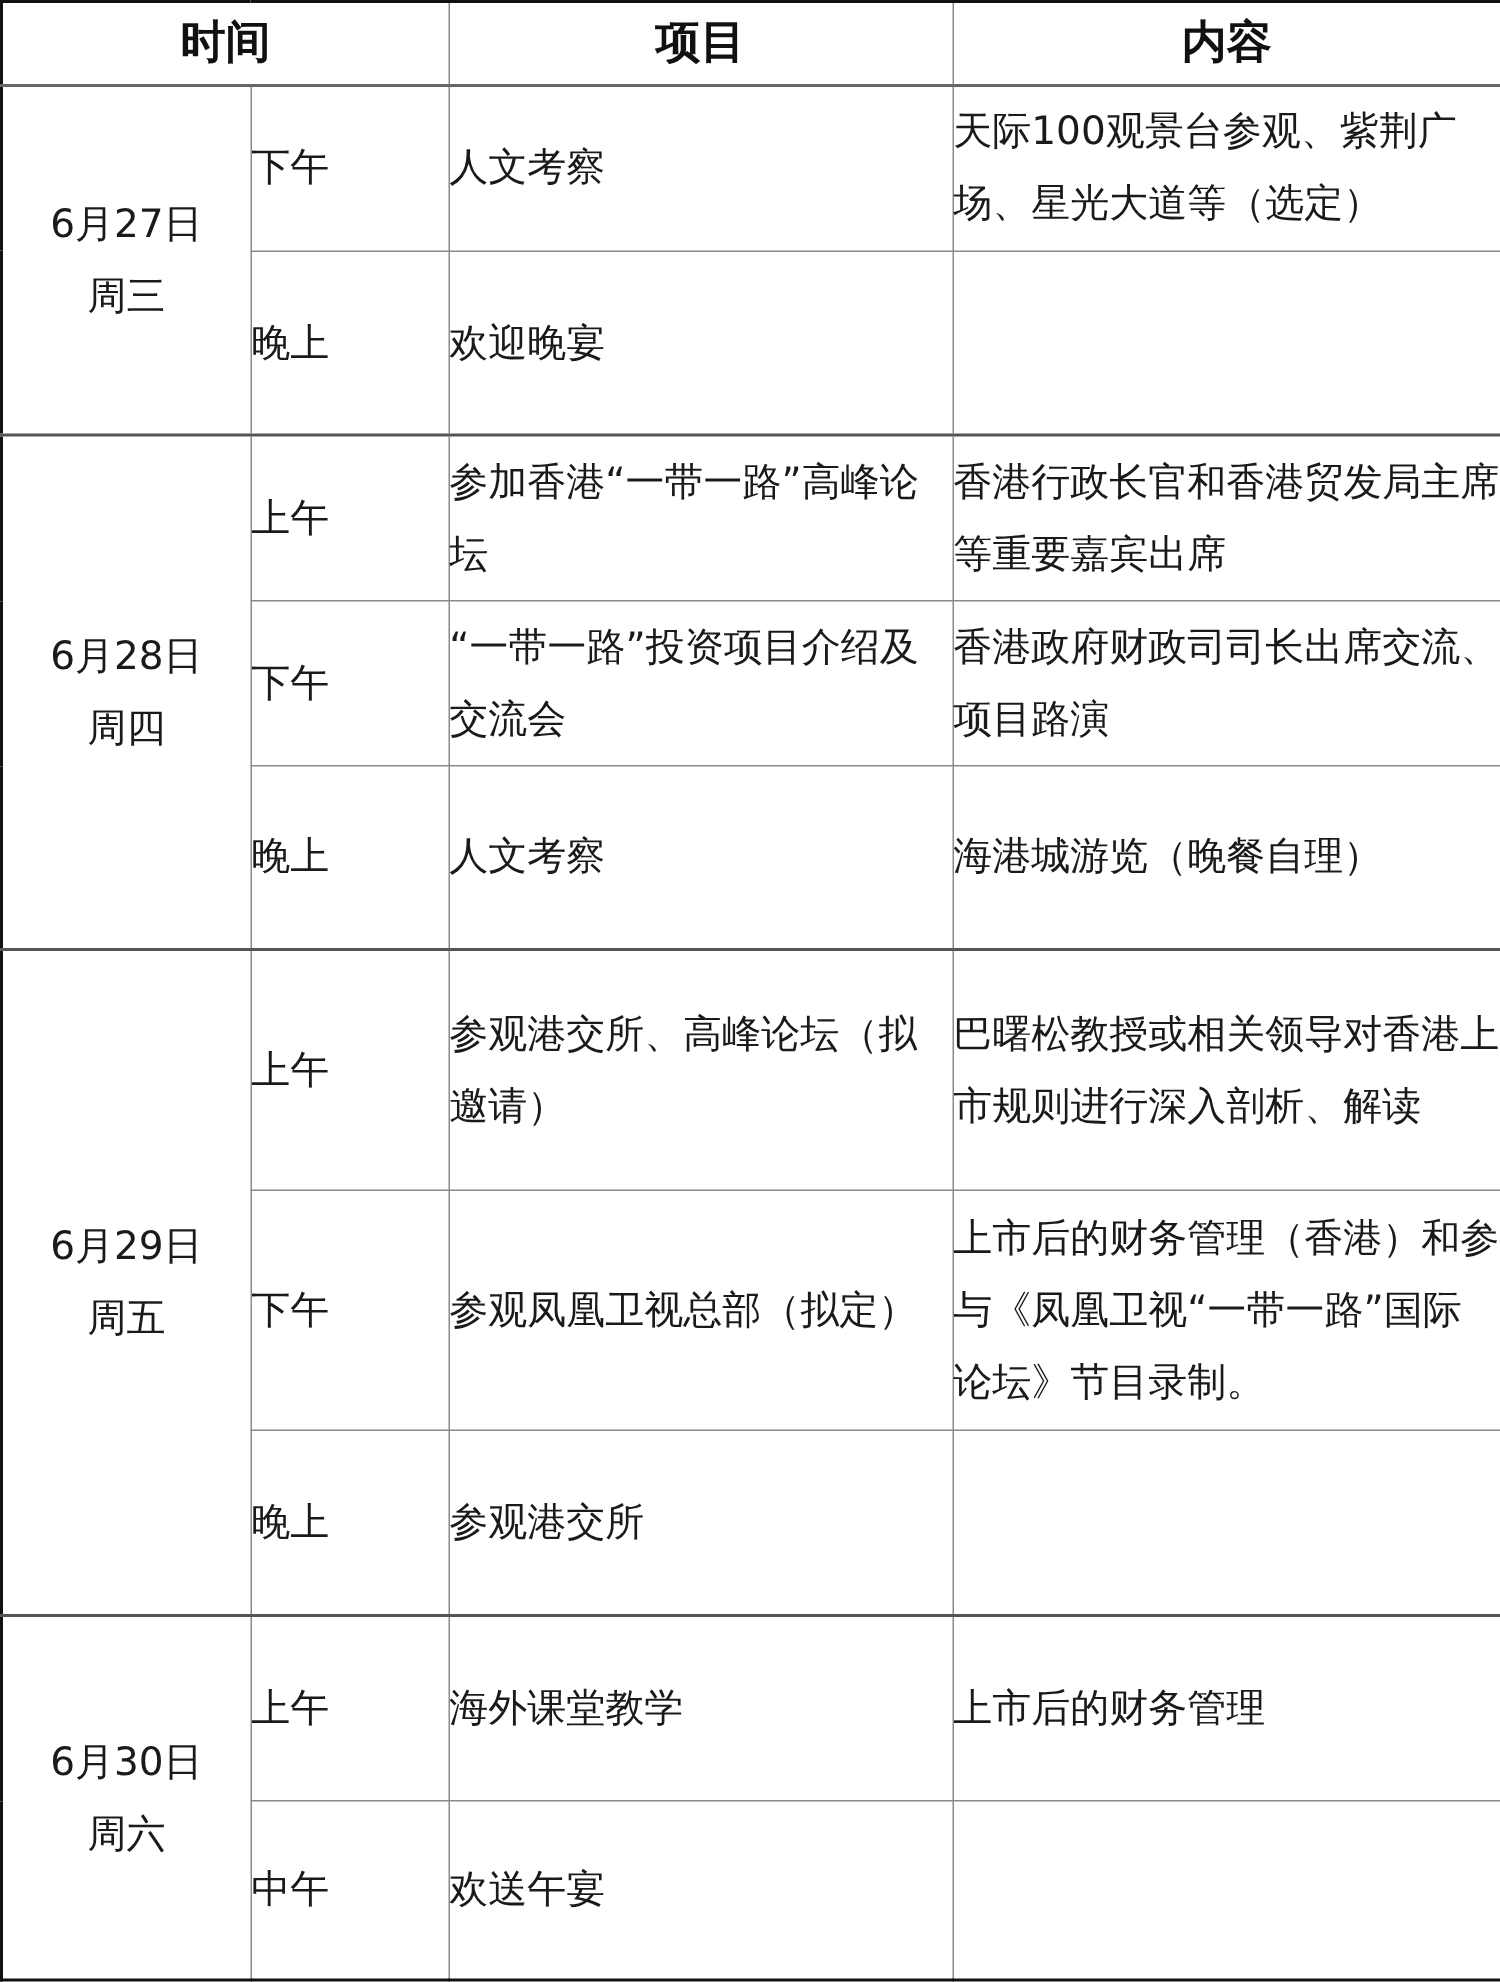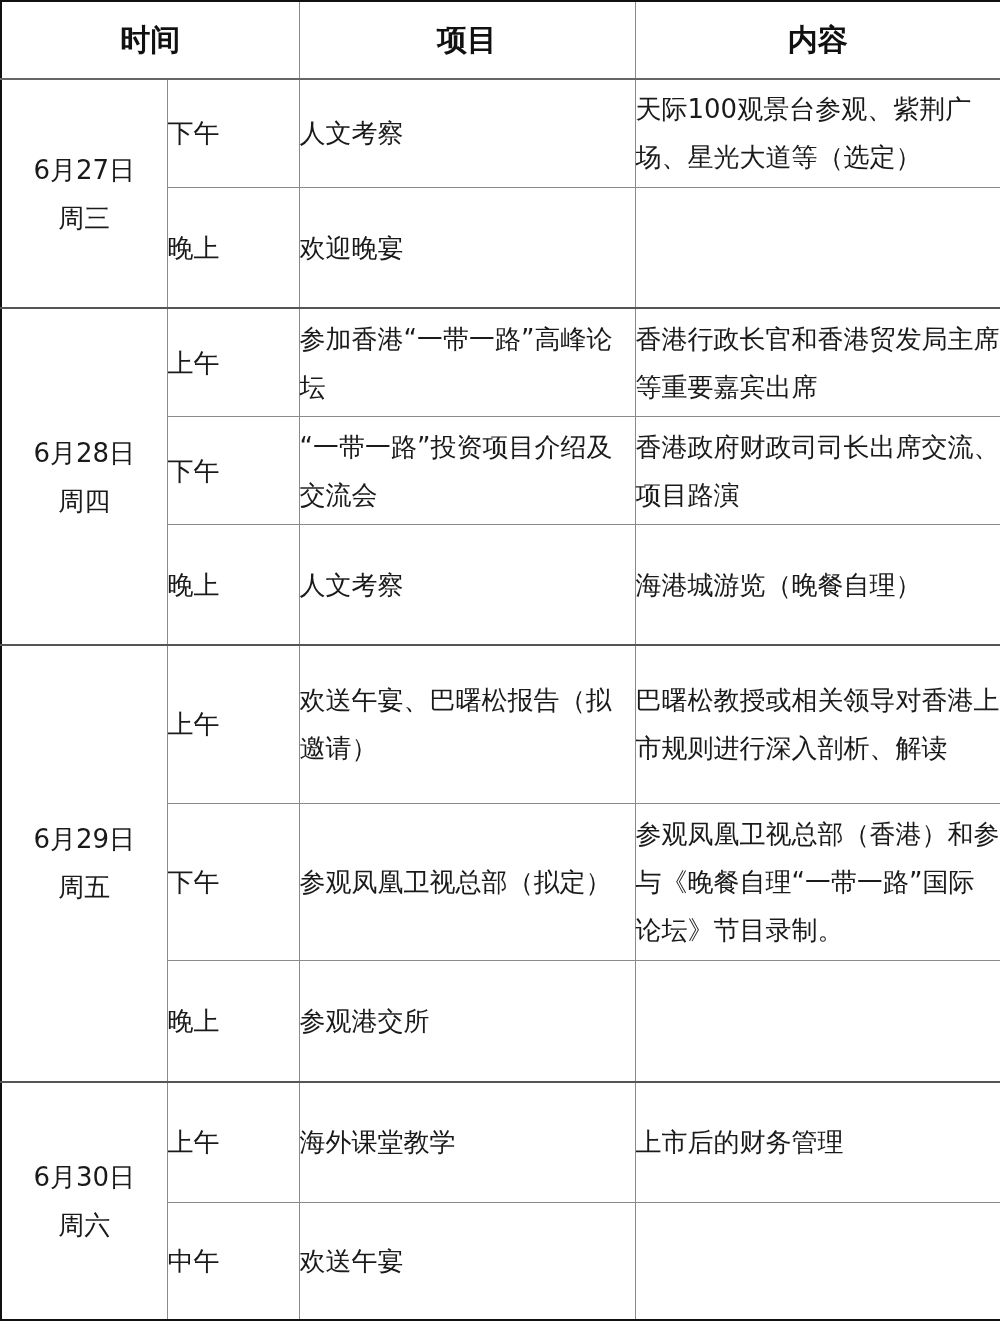--- a/index.html
+++ b/index.html
@@ -34,21 +34,21 @@
 <body>
 
 <table class="sched">
   <colgroup>
     <col style="width:166px">
     <col style="width:132px">
     <col style="width:336px">
     <col style="width:366px">
   </colgroup>
   <thead>
-    <tr style="height:78px">
+    <tr style="height:56px">
       <th colspan="2">时间</th>
       <th>项目</th>
       <th>内容</th>
     </tr>
   </thead>
   <tbody>
 
     <tr class="group-start" style="height:108px">
       <td rowspan="2" class="date">
         <div>6月27日</div>
@@ -83,27 +83,27 @@
       <td class="item">人文考察</td>
       <td class="content">海港城游览（晚餐自理）</td>
     </tr>
 
     <tr class="group-start" style="height:158px">
       <td rowspan="3" class="date">
         <div>6月29日</div>
         <div>周五</div>
       </td>
       <td class="period">上午</td>
-      <td class="item">欢送午宴、巴曙松报告（拟邀请）</td>
+      <td class="item">参观港交所、高峰论坛（拟邀请）</td>
       <td class="content">巴曙松教授或相关领导对香港上市规则进行深入剖析、解读</td>
     </tr>
     <tr style="height:157px">
       <td class="period">下午</td>
       <td class="item">参观凤凰卫视总部（拟定）</td>
-      <td class="content">参观凤凰卫视总部（香港）和参与《晚餐自理“一带一路”国际论坛》节目录制。</td>
+      <td class="content">上市后的财务管理（香港）和参与《凤凰卫视“一带一路”国际论坛》节目录制。</td>
     </tr>
     <tr style="height:121px">
       <td class="period">晚上</td>
       <td class="item">参观港交所</td>
       <td class="content"></td>
     </tr>
 
     <tr class="group-start" style="height:121px">
       <td rowspan="2" class="date">
         <div>6月30日</div>

